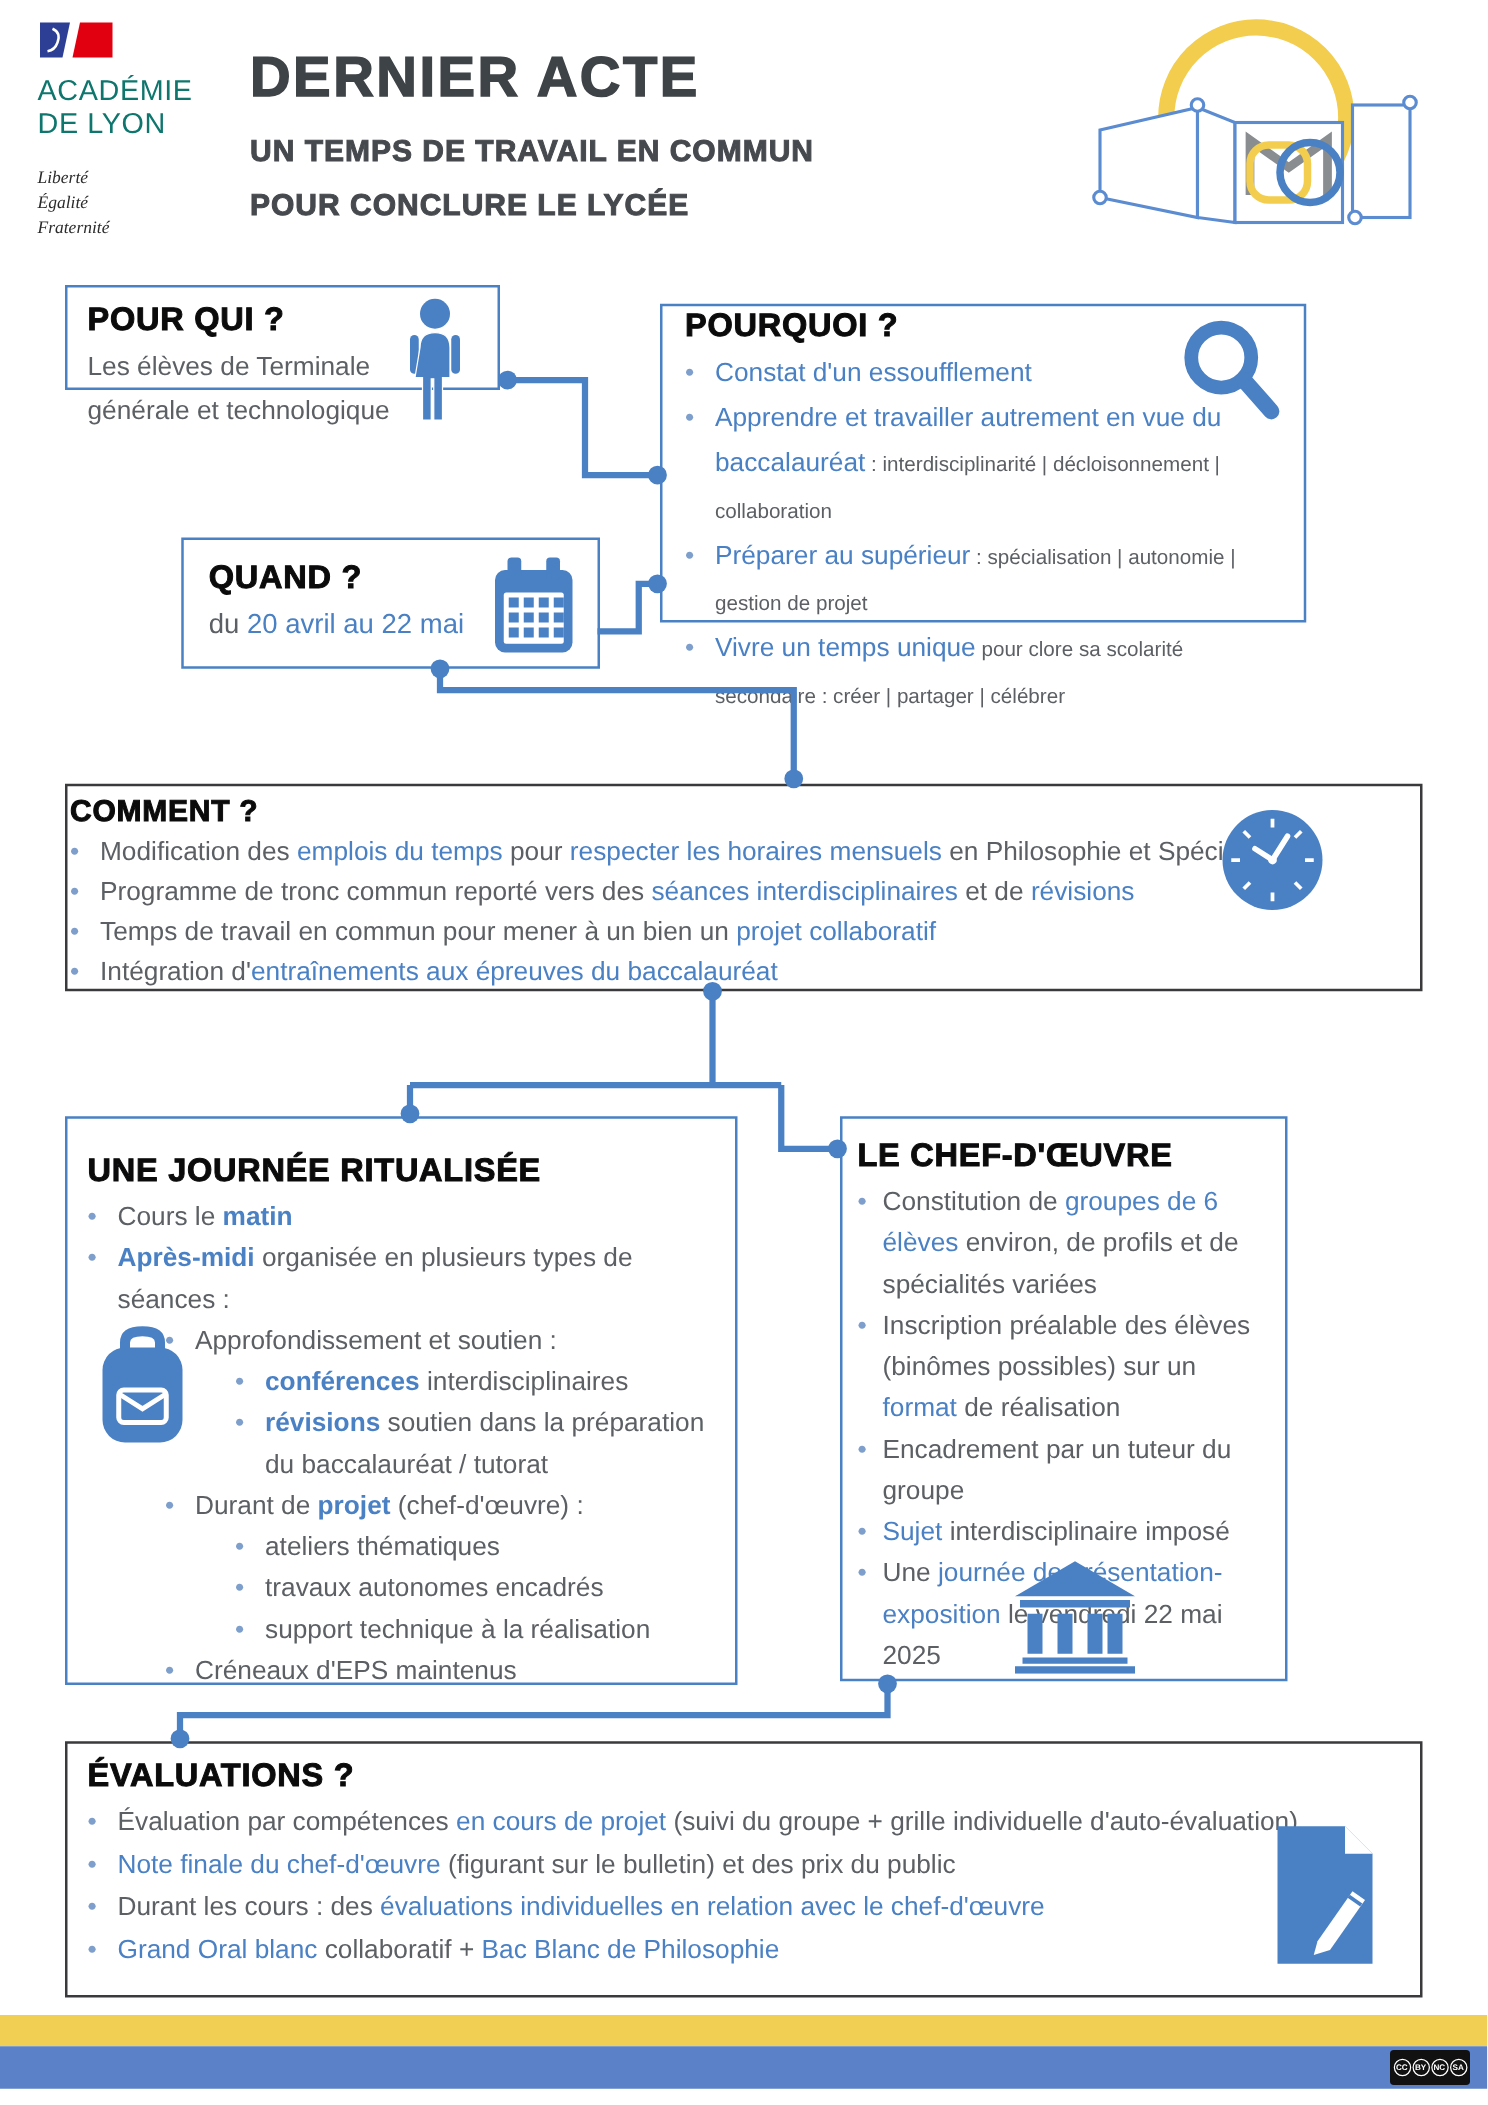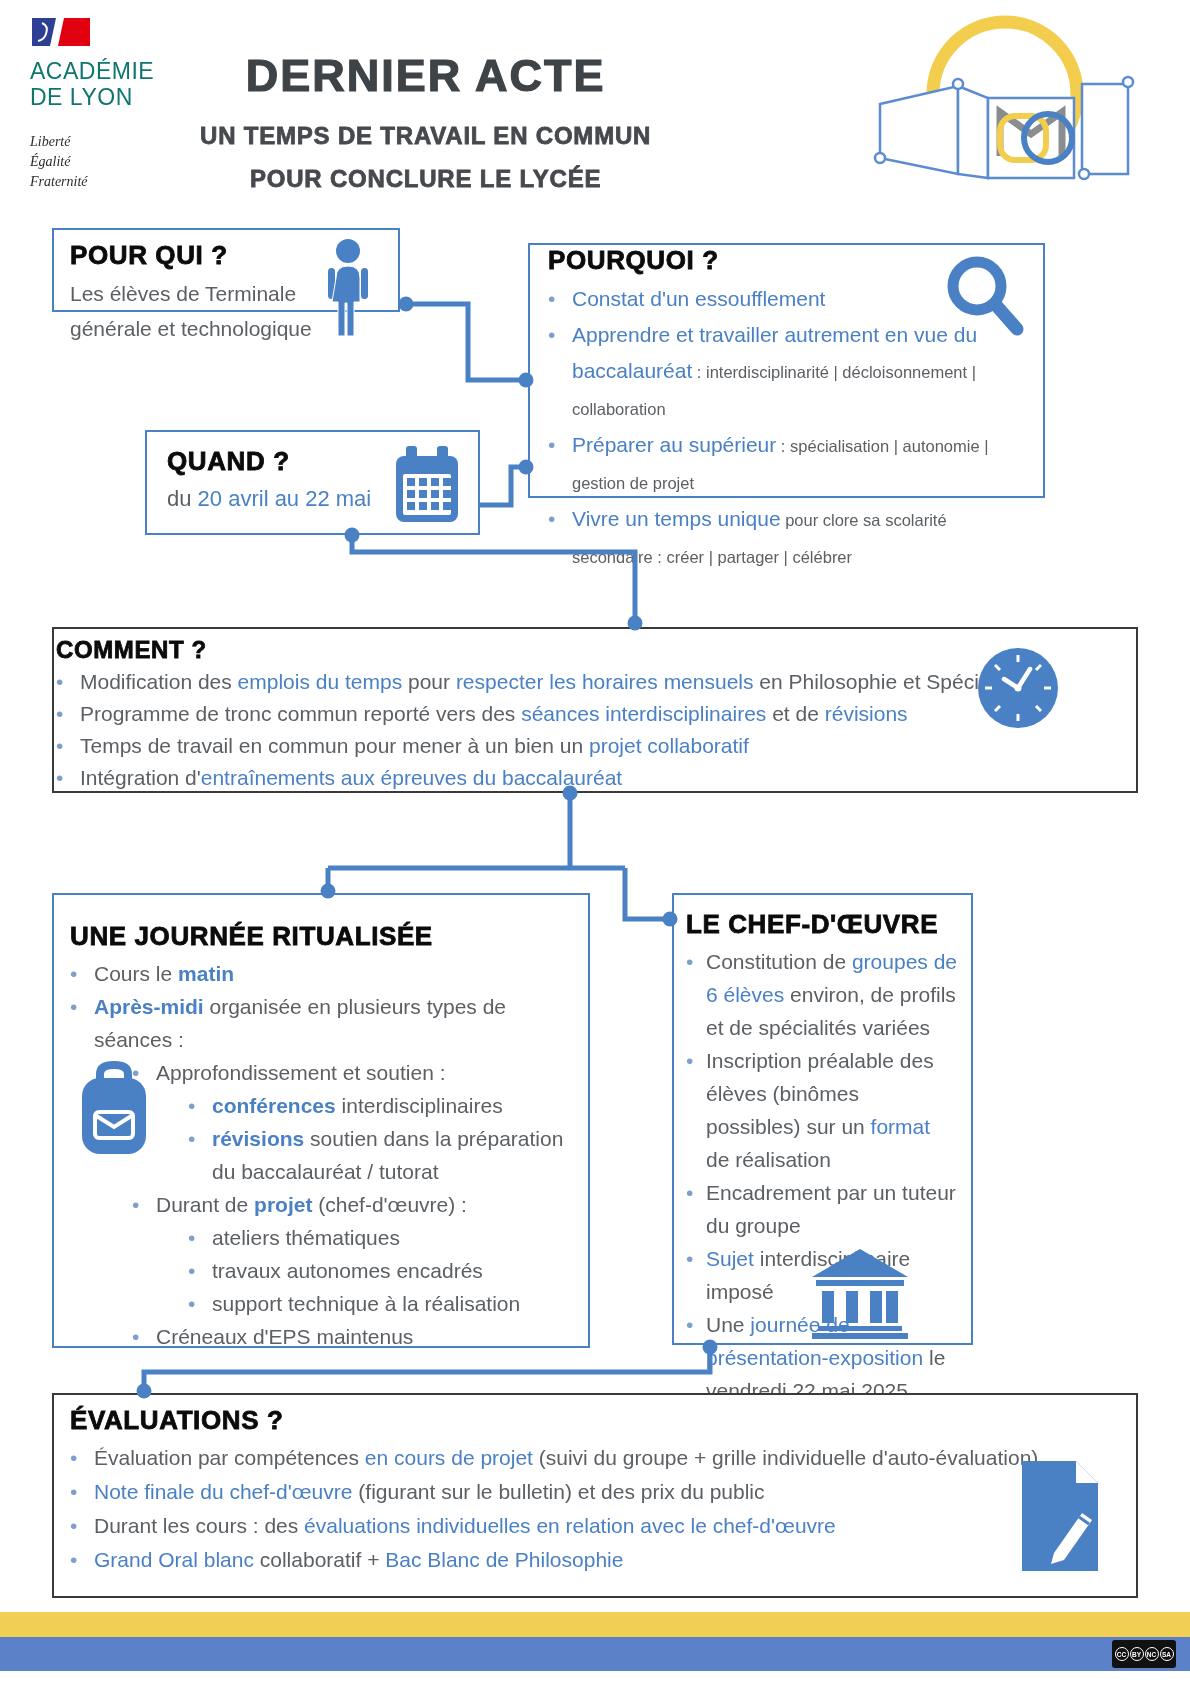--- a/index.html
+++ b/index.html
@@ -4,40 +4,40 @@
 <style>
   html,body{margin:0;padding:0;background:#fff;}
   .page{position:relative;width:1190px;height:1684px;background:#fff;overflow:hidden;
         font-family:"Liberation Sans",sans-serif;}
   *{box-sizing:border-box;}
 
   
   .gov-logo{position:absolute;left:30px;top:16px;width:160px;}
   .gov-name{font-weight:400;font-size:23px;line-height:26px;color:#0f766e;letter-spacing:.5px;margin-top:6px;}
   .motto{font-family:"Liberation Serif",serif;font-style:italic;font-size:14px;line-height:20px;color:#2b2b2b;margin-top:22px;}
-  .title-block{position:absolute;left:200px;top:52px;text-align:center;}
+  .title-block{position:absolute;left:200px;top:38px;}
   .title-block h1{margin:0;font-size:45px;line-height:48px;color:#3e4347;letter-spacing:2px;
                   font-weight:700;-webkit-text-stroke:1.2px #3e4347;}
   .subtitle{margin-top:14px;font-size:24px;line-height:43px;font-weight:700;color:#46494e;
             letter-spacing:.8px;-webkit-text-stroke:.8px #46494e;}
   .da-logo{position:absolute;left:850px;top:6px;}
 
   
   .box{position:absolute;background:#fff;border:2px solid #4a80c4;z-index:2;padding:0 18px;}
   .box.dark{border:2.5px solid #3a3a3c;}
   .box h2{margin:0 0 6px 0;font-size:26px;line-height:30px;color:#0b0b0c;font-weight:700;
           letter-spacing:.6px;-webkit-text-stroke:.8px #0b0b0c;}
 
   #pour-qui{left:52px;top:228px;width:348px;height:84px;padding:10px 16px;}
   #pourquoi{left:528px;top:243px;width:517px;height:255px;}
   #quand{left:145px;top:430px;width:335px;height:105px;padding:14px 20px;}
   #comment{left:52px;top:627px;width:1086px;height:166px;padding:8px 2px;}
   #comment h2{font-size:24px;line-height:26px;margin-bottom:3px;}
   #journee{left:52px;top:893px;width:538px;height:455px;padding:26px 16px;}
-  #chef{left:672px;top:893px;width:301px;height:452px;padding:14px 12px 14px 12px;}
+  #chef{left:672px;top:893px;width:358px;height:452px;padding:14px 12px 14px 12px;}
   #evaluations{left:52px;top:1393px;width:1086px;height:205px;padding:10px 16px;}
 
   
   .seg-g{color:#5c6064;}
   .seg-b{color:#4a80c4;}
   .seg-bb{color:#4a80c4;font-weight:700;}
   .seg-gs{color:#5c6064;font-size:16.5px;}
   .bullet{display:flex;font-size:21px;line-height:34px;}
   .dot{flex:0 0 24px;color:#7e9fcc;}
   .btext{flex:1 1 auto;}

